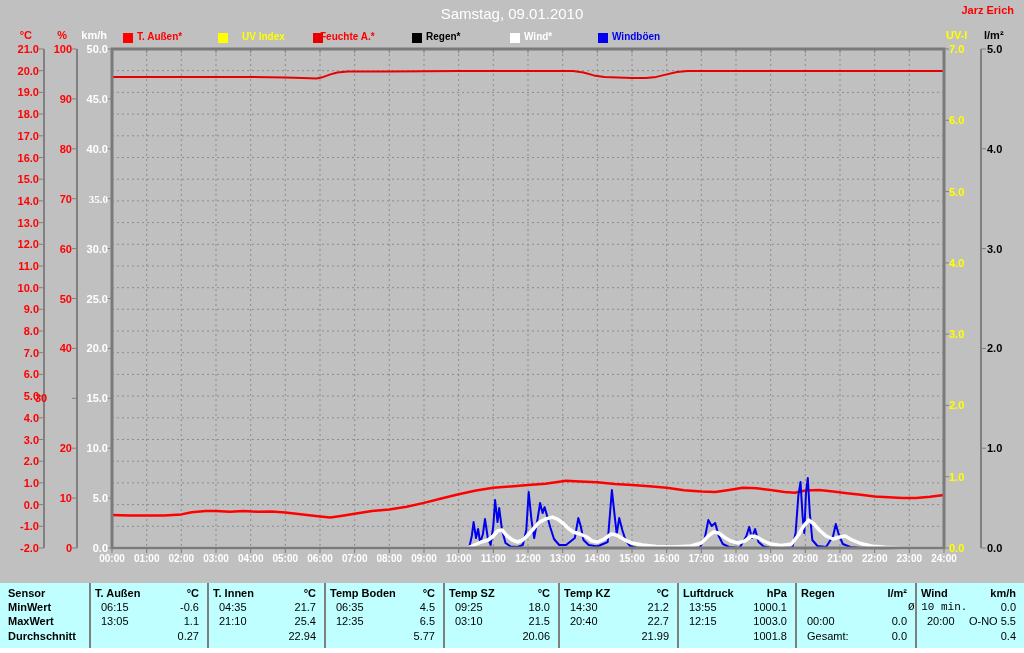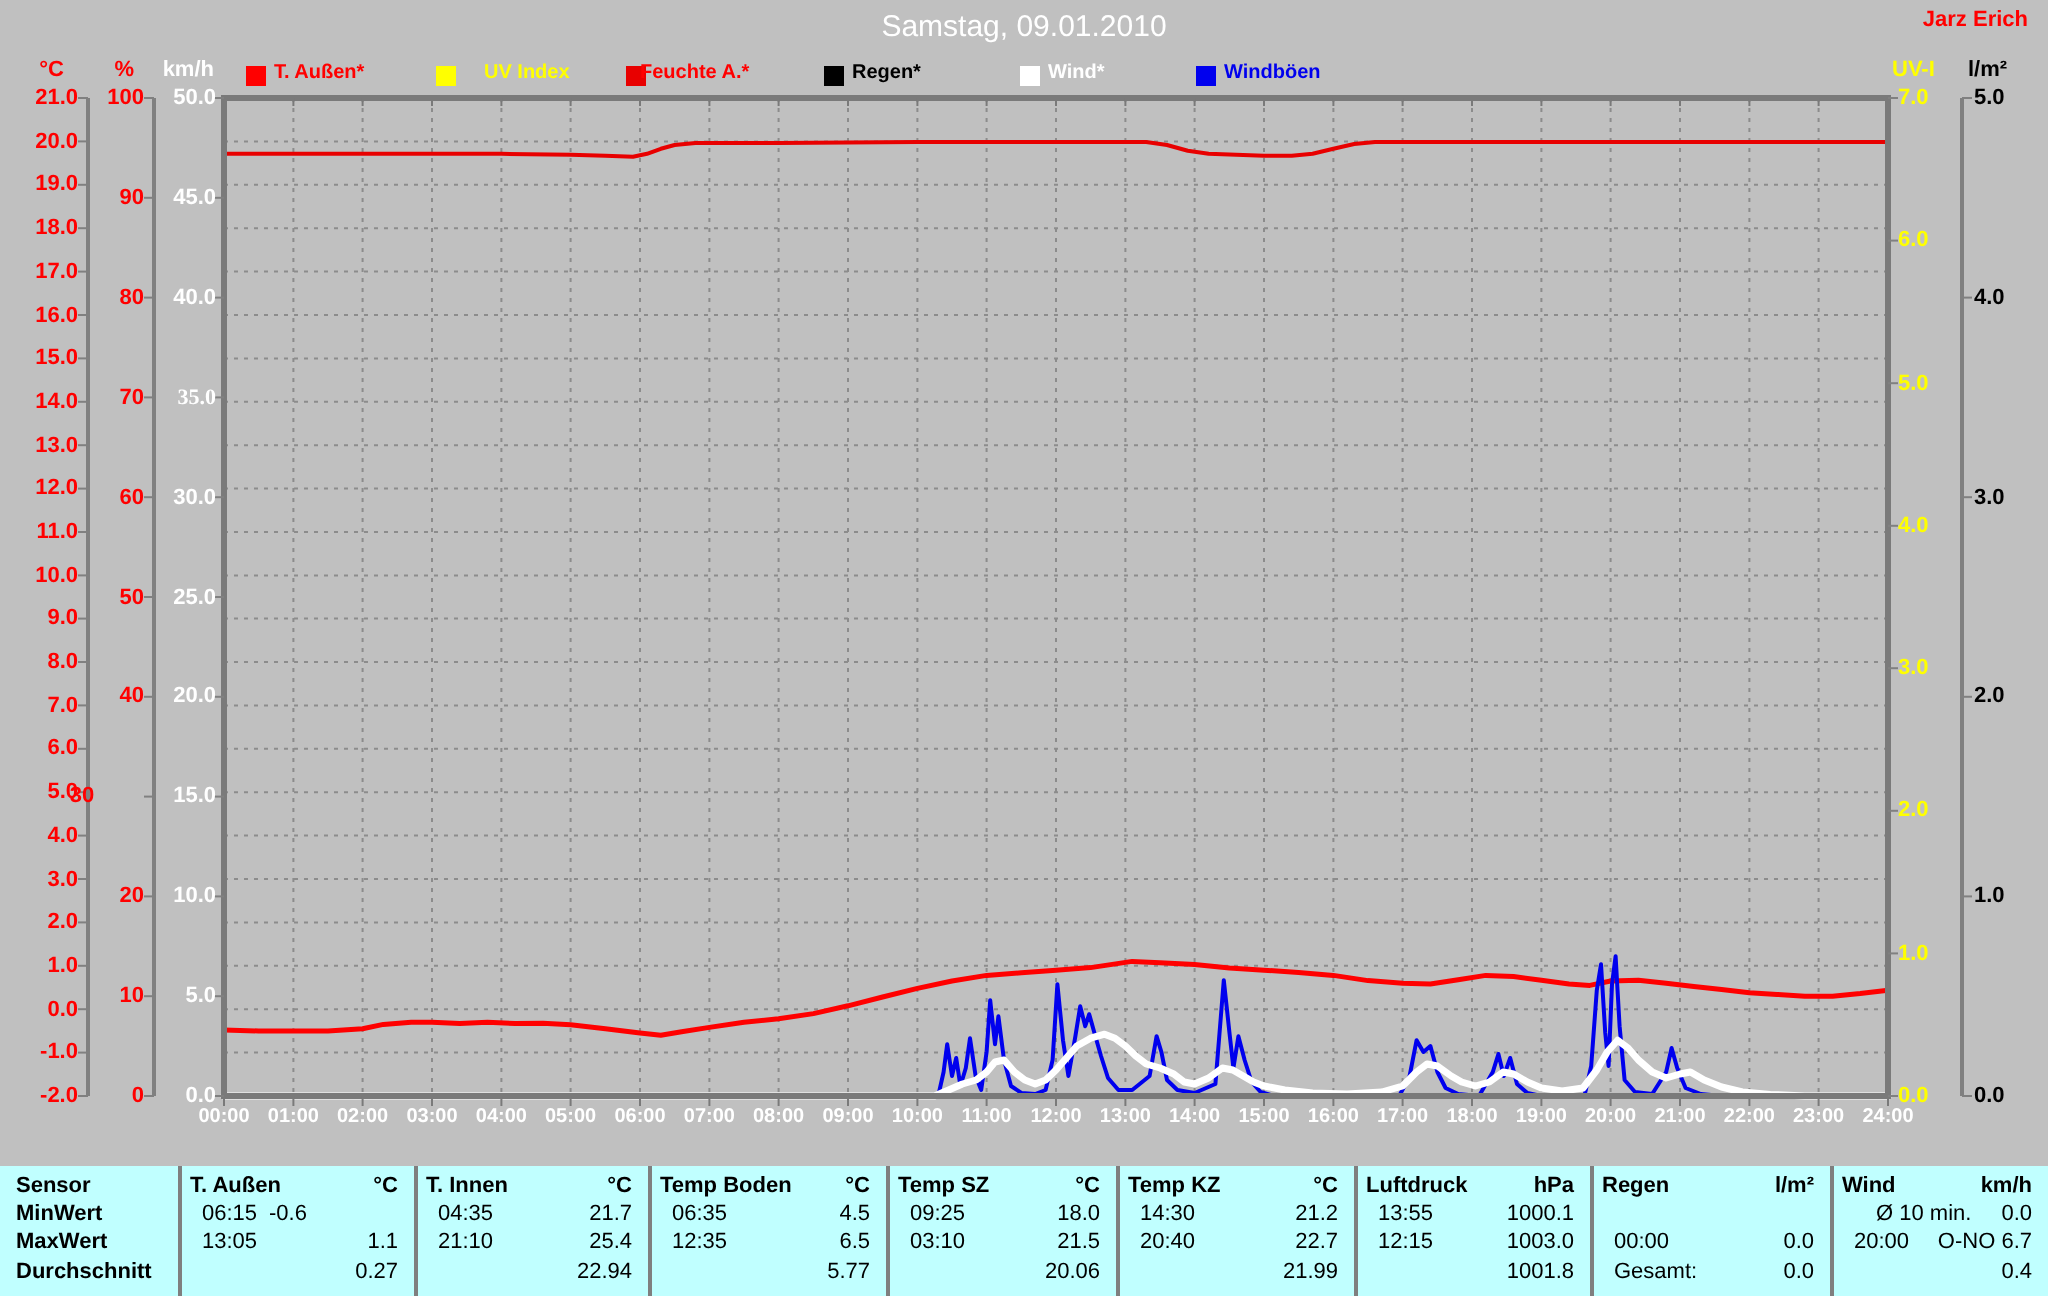--- a/index.html
+++ b/index.html
@@ -327,21 +327,21 @@
     <div class="tbl-sep" style="left: 677px;"></div>
     <div class="tbl-sep" style="left: 795px;"></div>
     <div class="tbl-sep" style="left: 915px;"></div>
     <div class="tbl-cell bold" style="left: 8px; top: 4px;">Sensor</div>
     <div class="tbl-cell bold" style="left: 8px; top: 18px;">MinWert</div>
     <div class="tbl-cell bold" style="left: 8px; top: 32px;">MaxWert</div>
     <div class="tbl-cell bold" style="left: 8px; top: 47px;">Durchschnitt</div>
     <div class="tbl-cell bold" style="left: 95px; top: 4px;">T. Außen</div>
     <div class="tbl-cell bold" style="left: 89px; width: 110px; text-align: right; top: 4px;">°C</div>
     <div class="tbl-cell" style="left: 101px; top: 18px;">06:15</div>
-    <div class="tbl-cell" style="left: 89px; width: 110px; text-align: center; top: 18px;">-0.6</div>
+    <div class="tbl-cell" style="left: 89px; width: 110px; text-align: right; top: 18px;">-0.6</div>
     <div class="tbl-cell" style="left: 101px; top: 32px;">13:05</div>
     <div class="tbl-cell" style="left: 89px; width: 110px; text-align: right; top: 32px;">1.1</div>
     <div class="tbl-cell" style="left: 89px; width: 110px; text-align: right; top: 47px;">0.27</div>
     <div class="tbl-cell bold" style="left: 213px; top: 4px;">T. Innen</div>
     <div class="tbl-cell bold" style="left: 207px; width: 109px; text-align: right; top: 4px;">°C</div>
     <div class="tbl-cell" style="left: 219px; top: 18px;">04:35</div>
     <div class="tbl-cell" style="left: 207px; width: 109px; text-align: right; top: 18px;">21.7</div>
     <div class="tbl-cell" style="left: 219px; top: 32px;">21:10</div>
     <div class="tbl-cell" style="left: 207px; width: 109px; text-align: right; top: 32px;">25.4</div>
     <div class="tbl-cell" style="left: 207px; width: 109px; text-align: right; top: 47px;">22.94</div>
@@ -374,19 +374,19 @@
     <div class="tbl-cell" style="left: 677px; width: 110px; text-align: right; top: 32px;">1003.0</div>
     <div class="tbl-cell" style="left: 677px; width: 110px; text-align: right; top: 47px;">1001.8</div>
     <div class="tbl-cell bold" style="left: 801px; top: 4px;">Regen</div>
     <div class="tbl-cell bold" style="left: 795px; width: 112px; text-align: right; top: 4px;">l/m²</div>
     <div class="tbl-cell" style="left: 807px; top: 32px;">00:00</div>
     <div class="tbl-cell" style="left: 795px; width: 112px; text-align: right; top: 32px;">0.0</div>
     <div class="tbl-cell" style="left: 807px; top: 47px;">Gesamt:</div>
     <div class="tbl-cell" style="left: 795px; width: 112px; text-align: right; top: 47px;">0.0</div>
     <div class="tbl-cell bold" style="left: 921px; top: 4px;">Wind</div>
     <div class="tbl-cell bold" style="left: 915px; width: 101px; text-align: right; top: 4px;">km/h</div>
-    <div class="tbl-cell" style="left: 938px; top: 18px;">Ø 10 min.</div>
+    <div class="tbl-cell" style="left: 908px; top: 18px; font-family: Liberation Mono, monospace;">Ø 10 min.</div>
     <div class="tbl-cell" style="left: 915px; width: 101px; text-align: right; top: 18px;">0.0</div>
     <div class="tbl-cell" style="left: 927px; top: 32px;">20:00</div>
-    <div class="tbl-cell" style="left: 915px; width: 101px; text-align: right; top: 32px;">O-NO 6.7</div>
+    <div class="tbl-cell" style="left: 915px; width: 101px; text-align: right; top: 32px;">O-NO 5.5</div>
     <div class="tbl-cell" style="left: 915px; width: 101px; text-align: right; top: 47px;">0.4</div>
   </div>
 <div id="table-bottom-strip"></div>
 
 </body></html>

